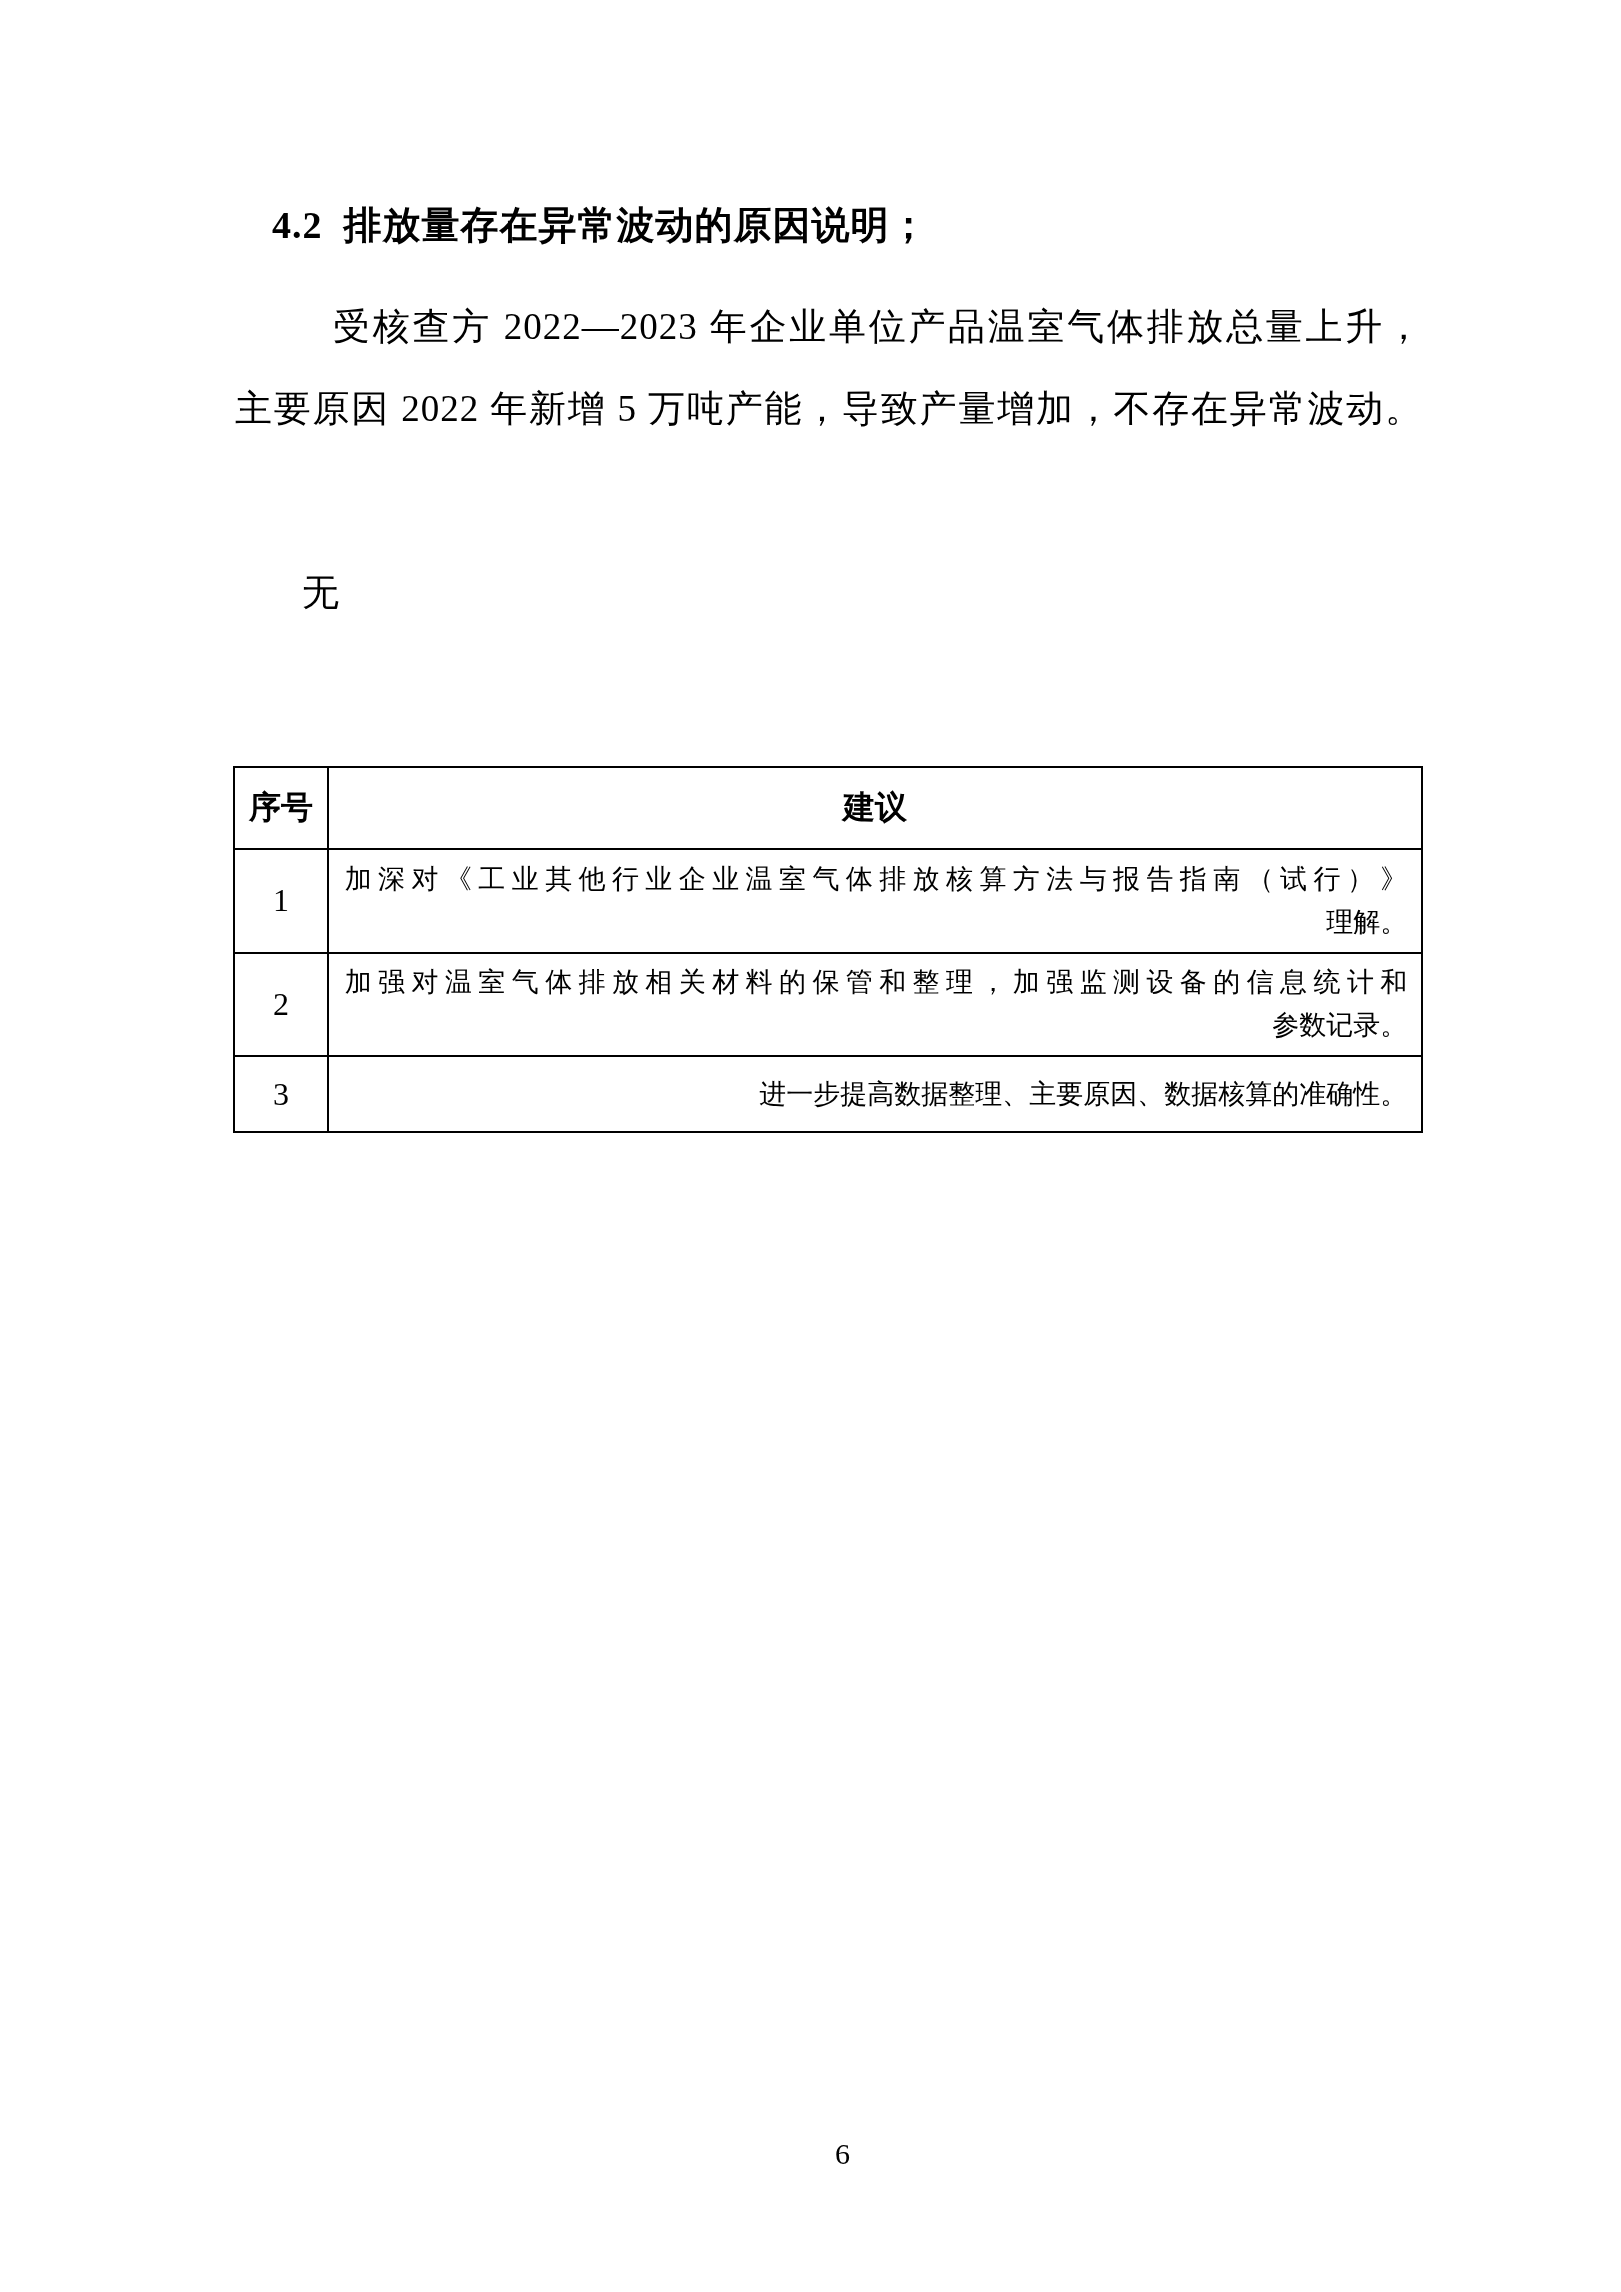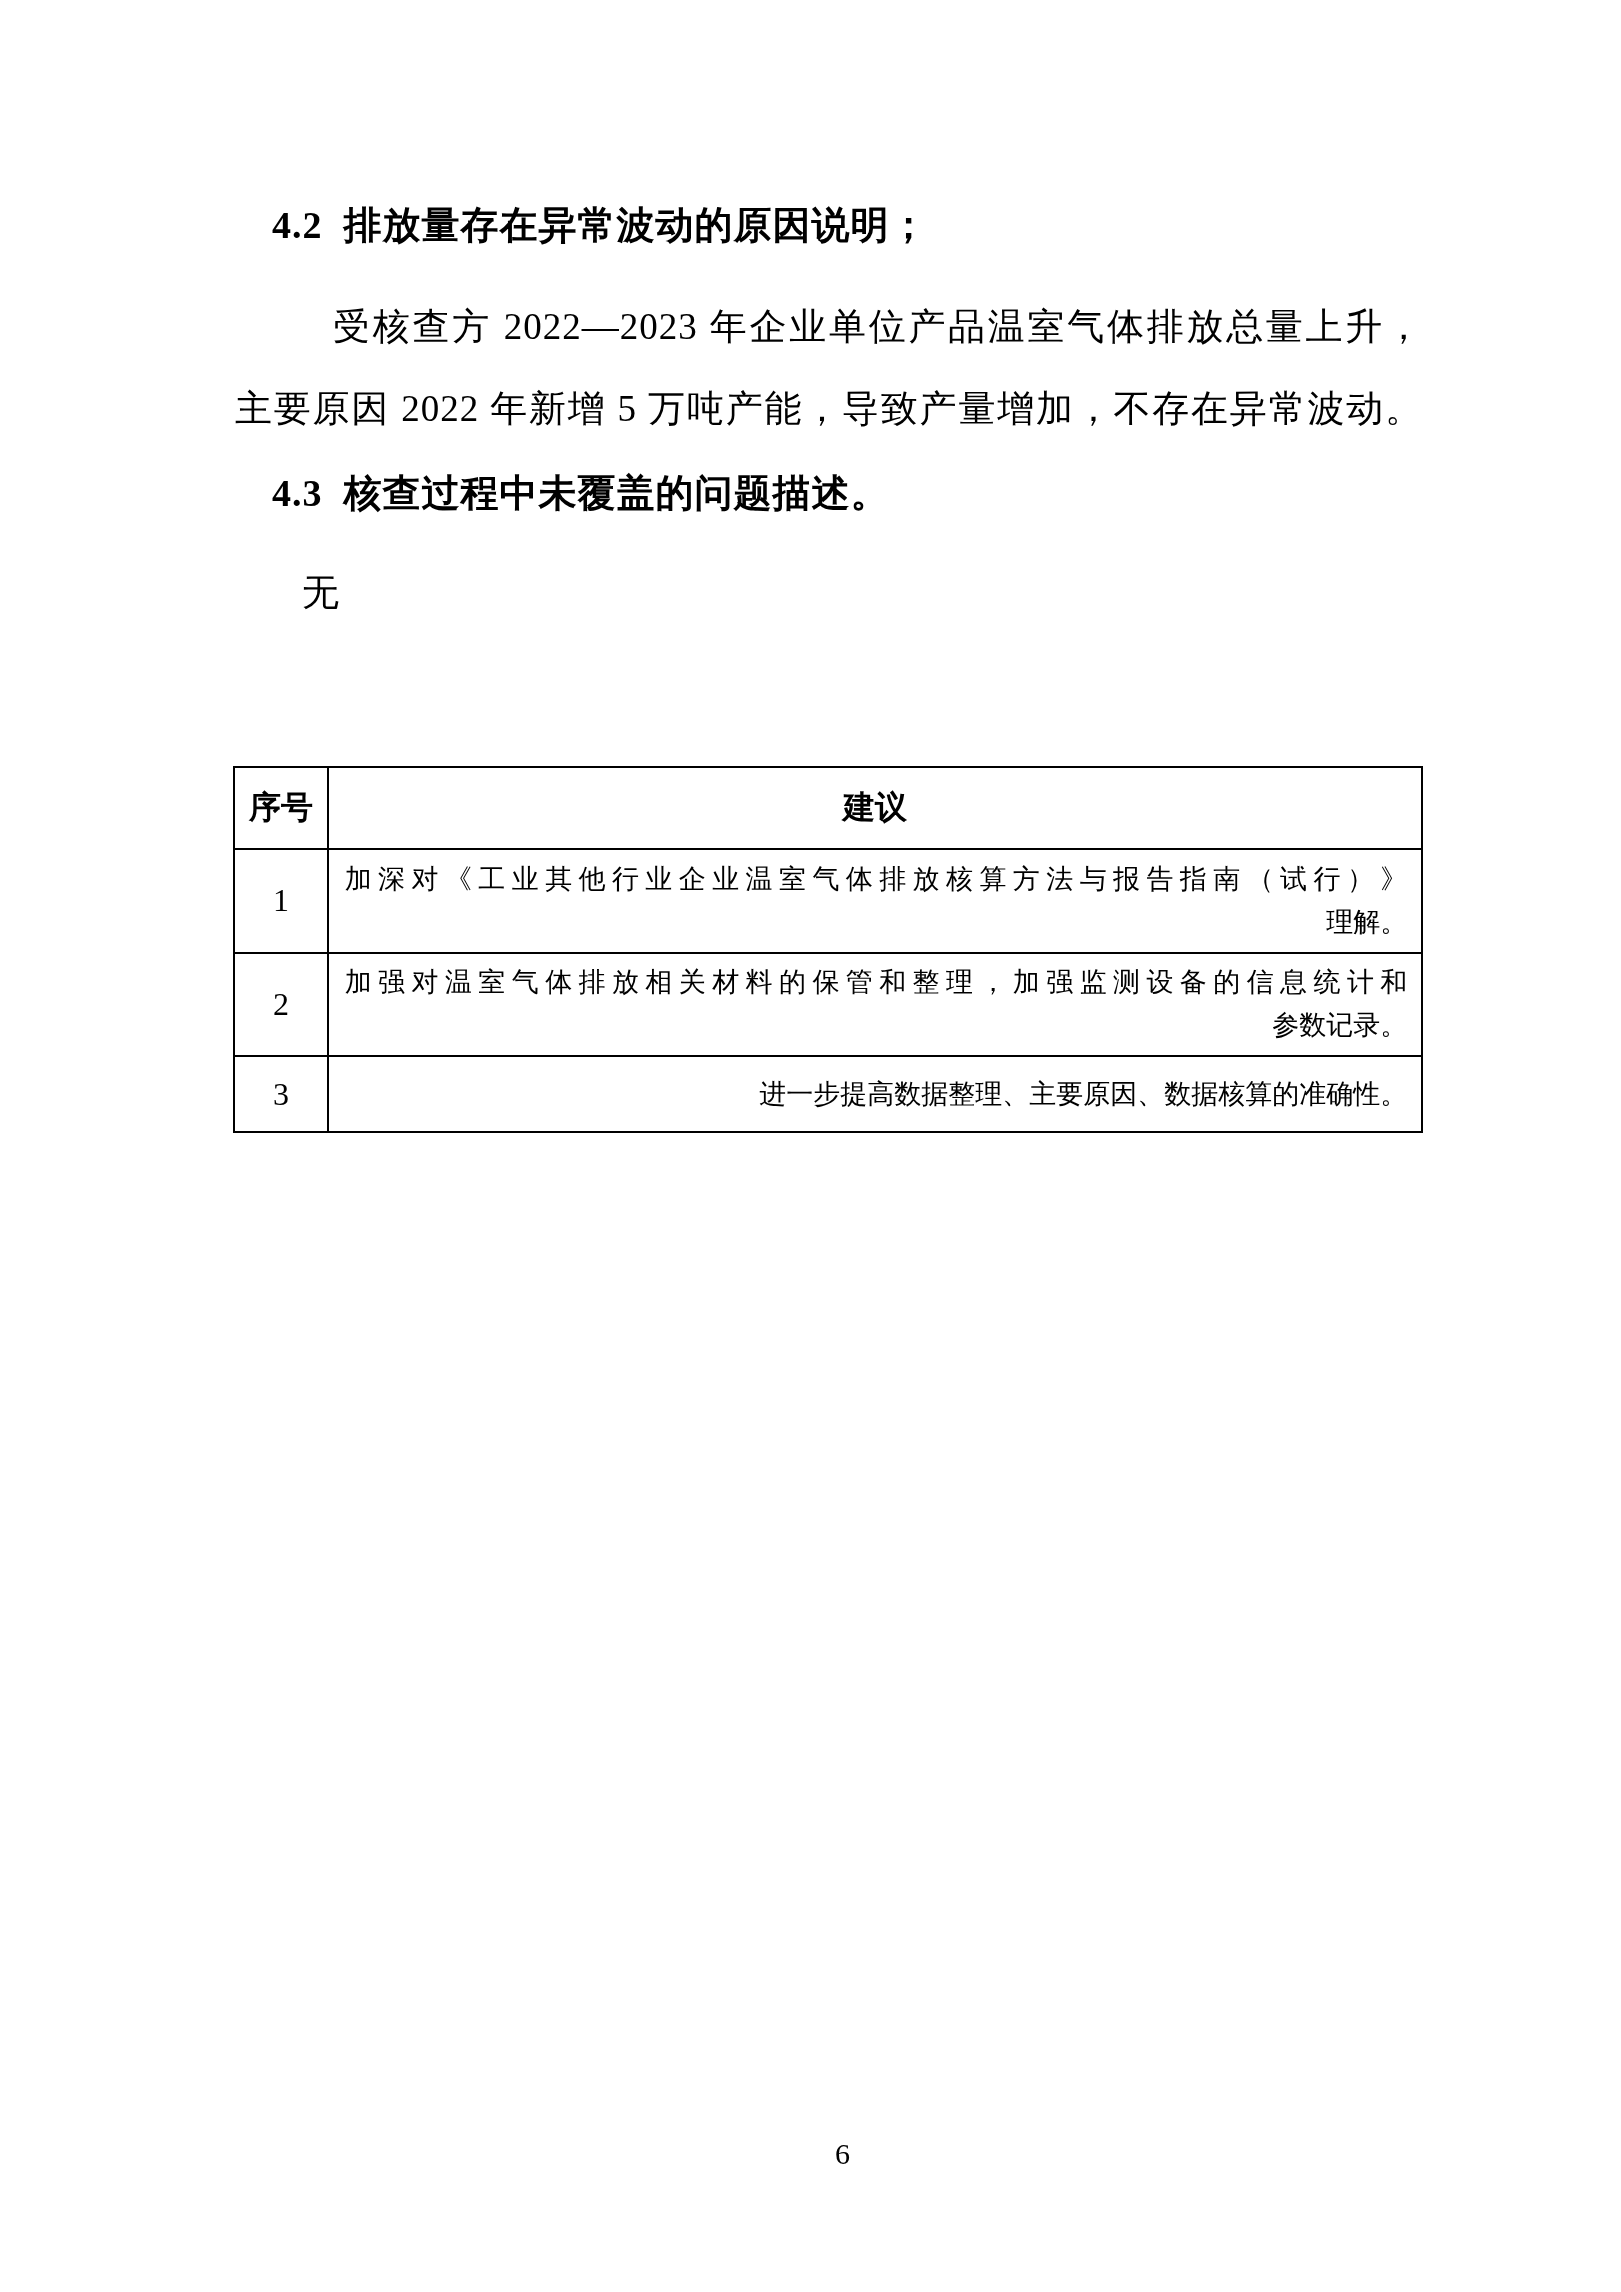--- a/index.html
+++ b/index.html
@@ -92,21 +92,20 @@
 <body>
 
 <div id="page">
 
   <div id="heading-42" class="heading">4.2  排放量存在异常波动的原因说明；</div>
 
   <div id="para42-line1" class="para-line">受核查方 2022—2023 年企业单位产品温室气体排放总量上升，</div>
 
   <div id="para42-line2" class="para-line">主要原因 2022 年新增 5 万吨产能，导致产量增加，不存在异常波动。</div>
 
-  <div id="heading-43" class="heading">4.3  核查过程中未覆盖的问题描述。</div>
 
   <div id="para43-none">无</div>
 
 
   <table id="suggestion-table">
     <colgroup>
       <col class="col-no">
       <col class="col-text">
     </colgroup>
     <tbody>

